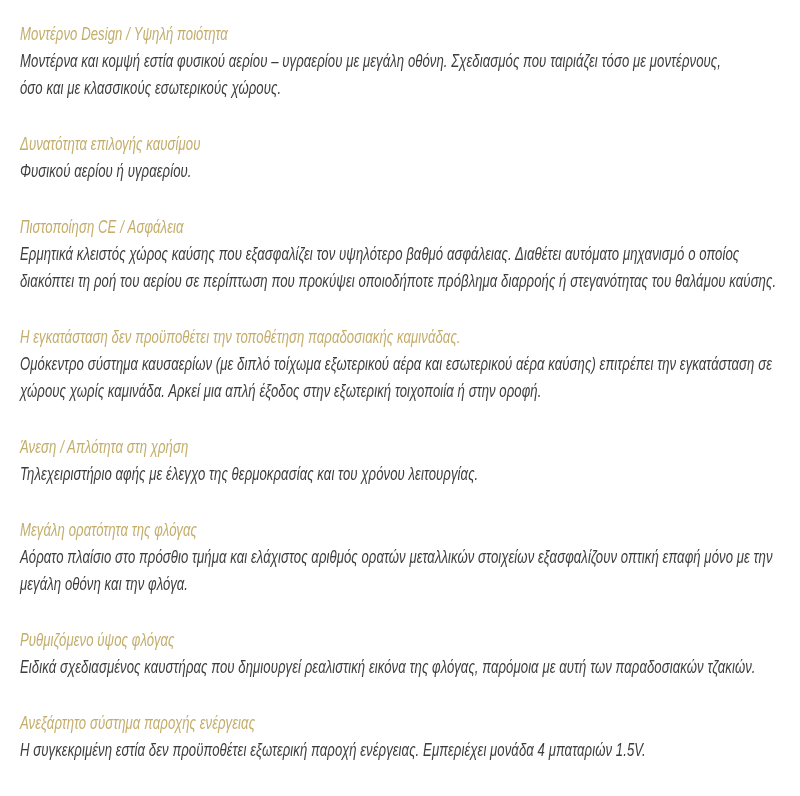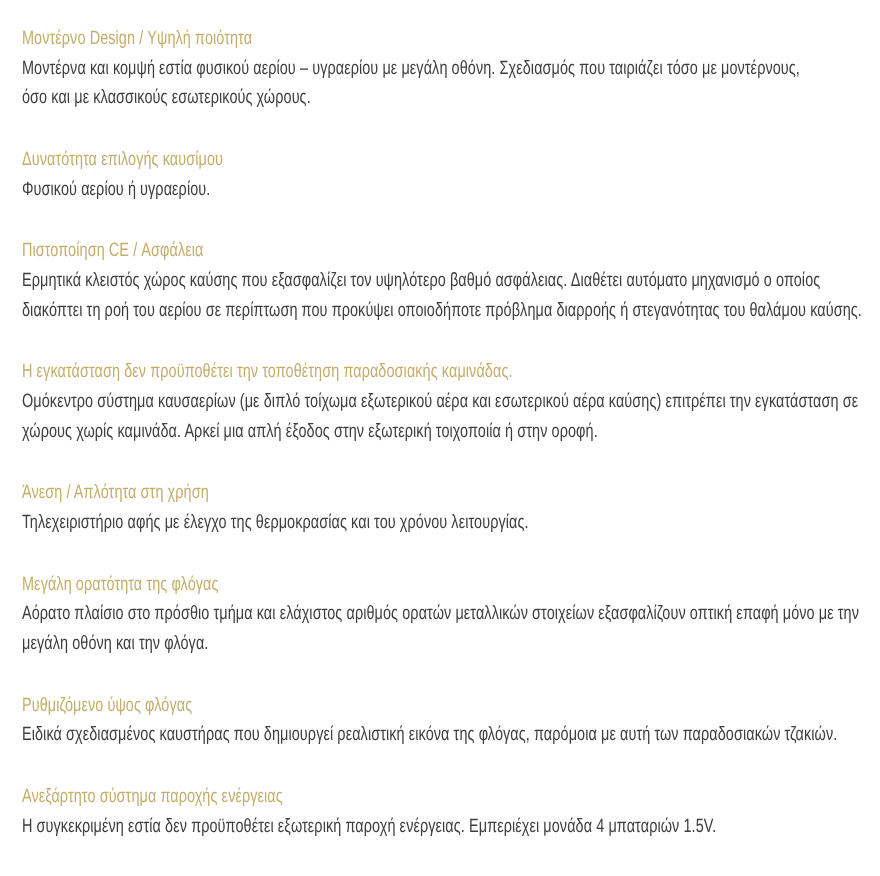--- a/index.html
+++ b/index.html
@@ -13,20 +13,21 @@
   }
   body {
     width: 800px;
     height: 796px;
     background: var(--bg-color);
     overflow: hidden;
     font-family: "Liberation Sans", sans-serif;
   }
   .page-pad {
     padding: 21px 15px 0 20px;
+    font-style: italic;
   }
   
   .content {
     transform: scaleX(0.75);
     transform-origin: top left;
     width: 1040px;
   }
   .feature {
     margin: 0 0 29px 0;
   }

